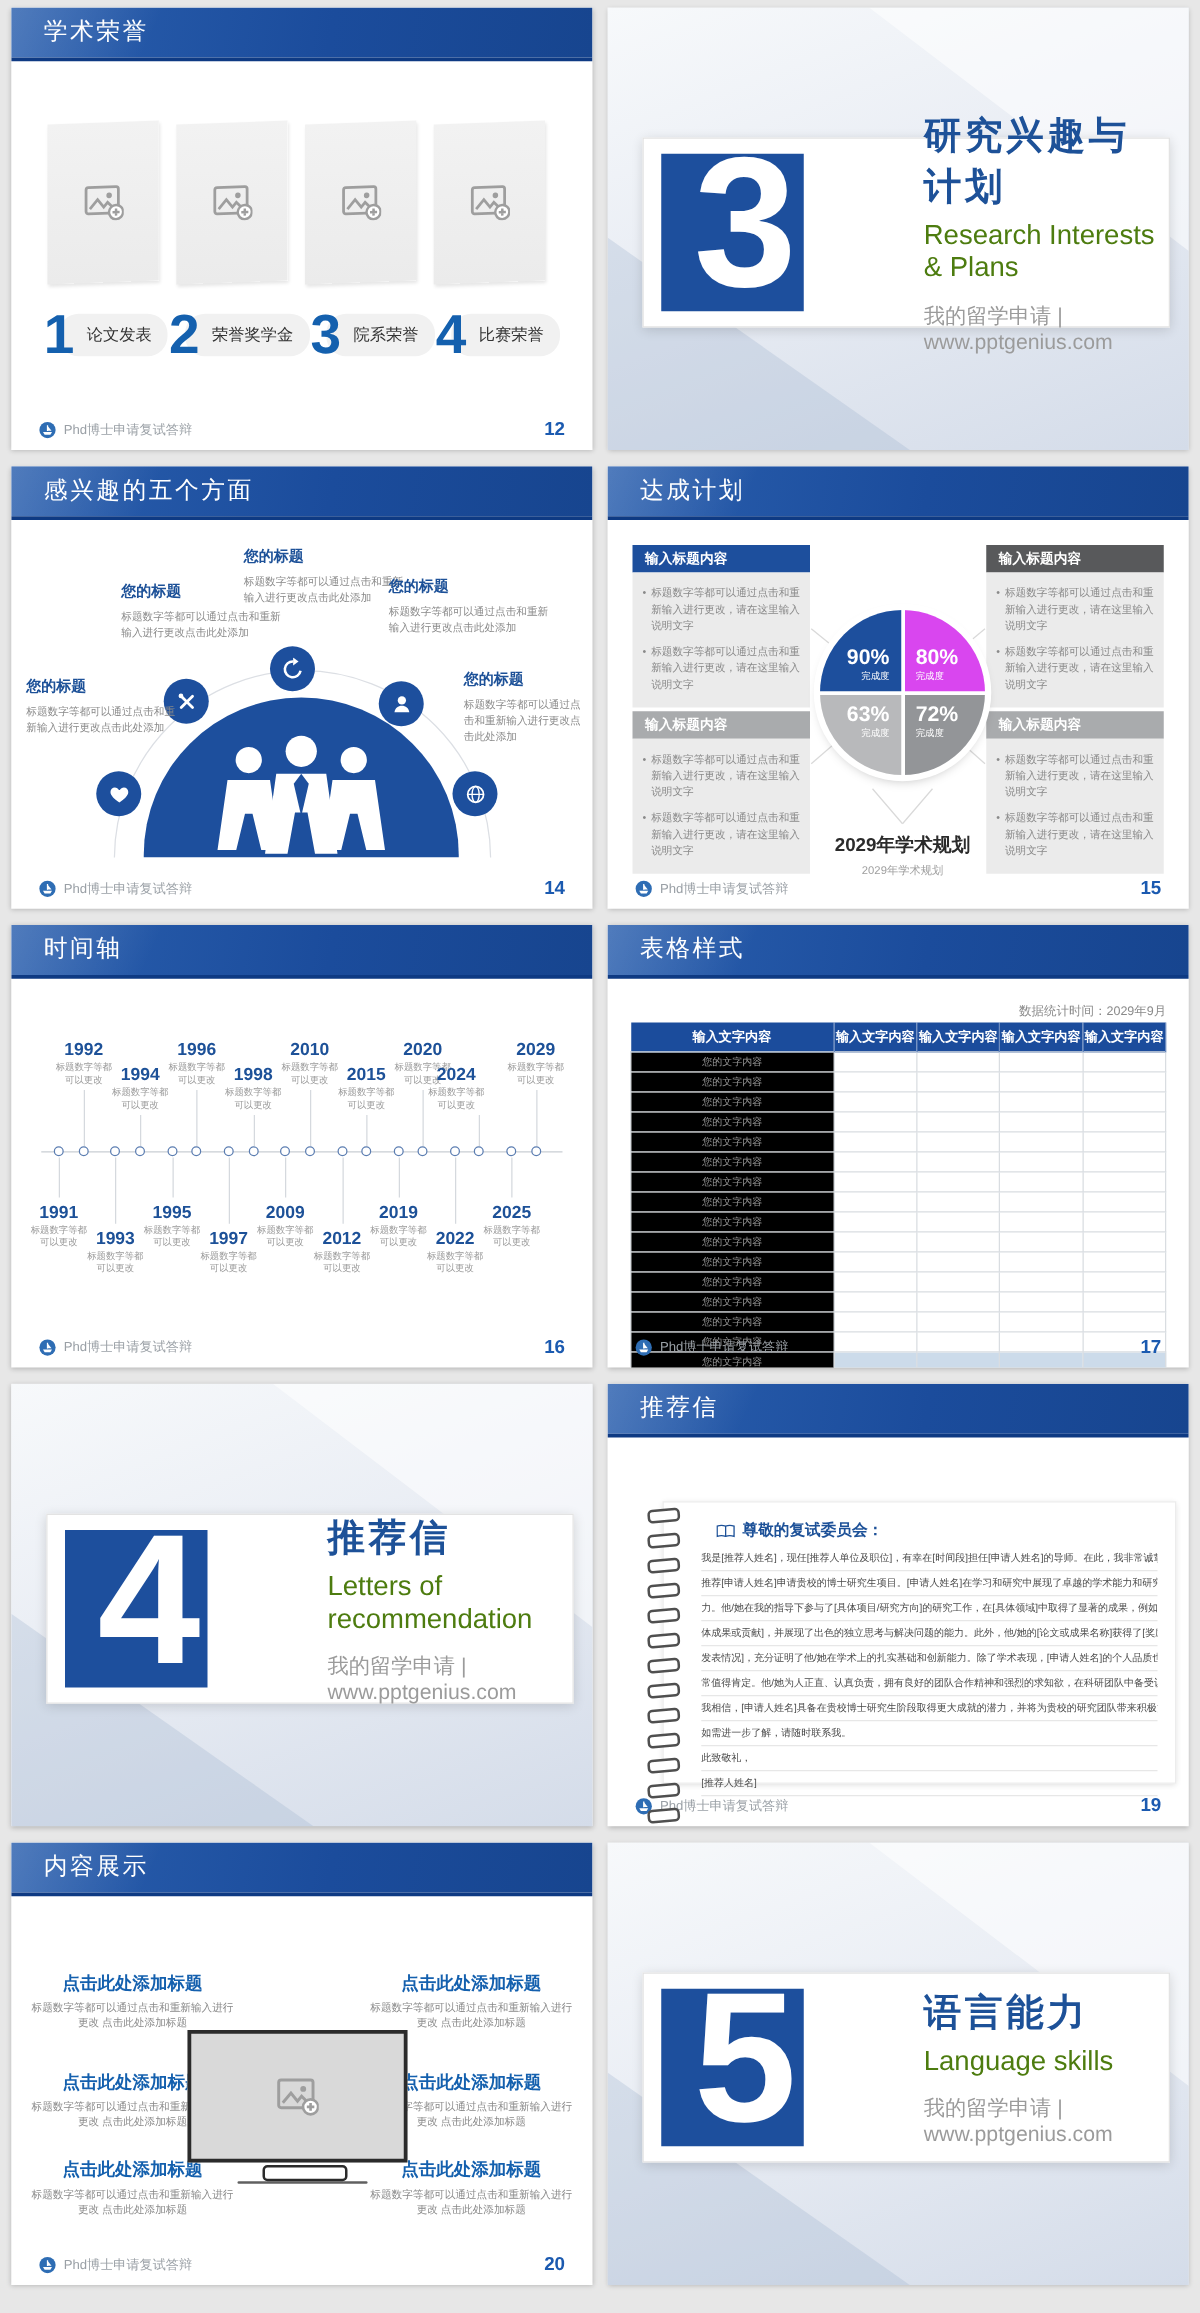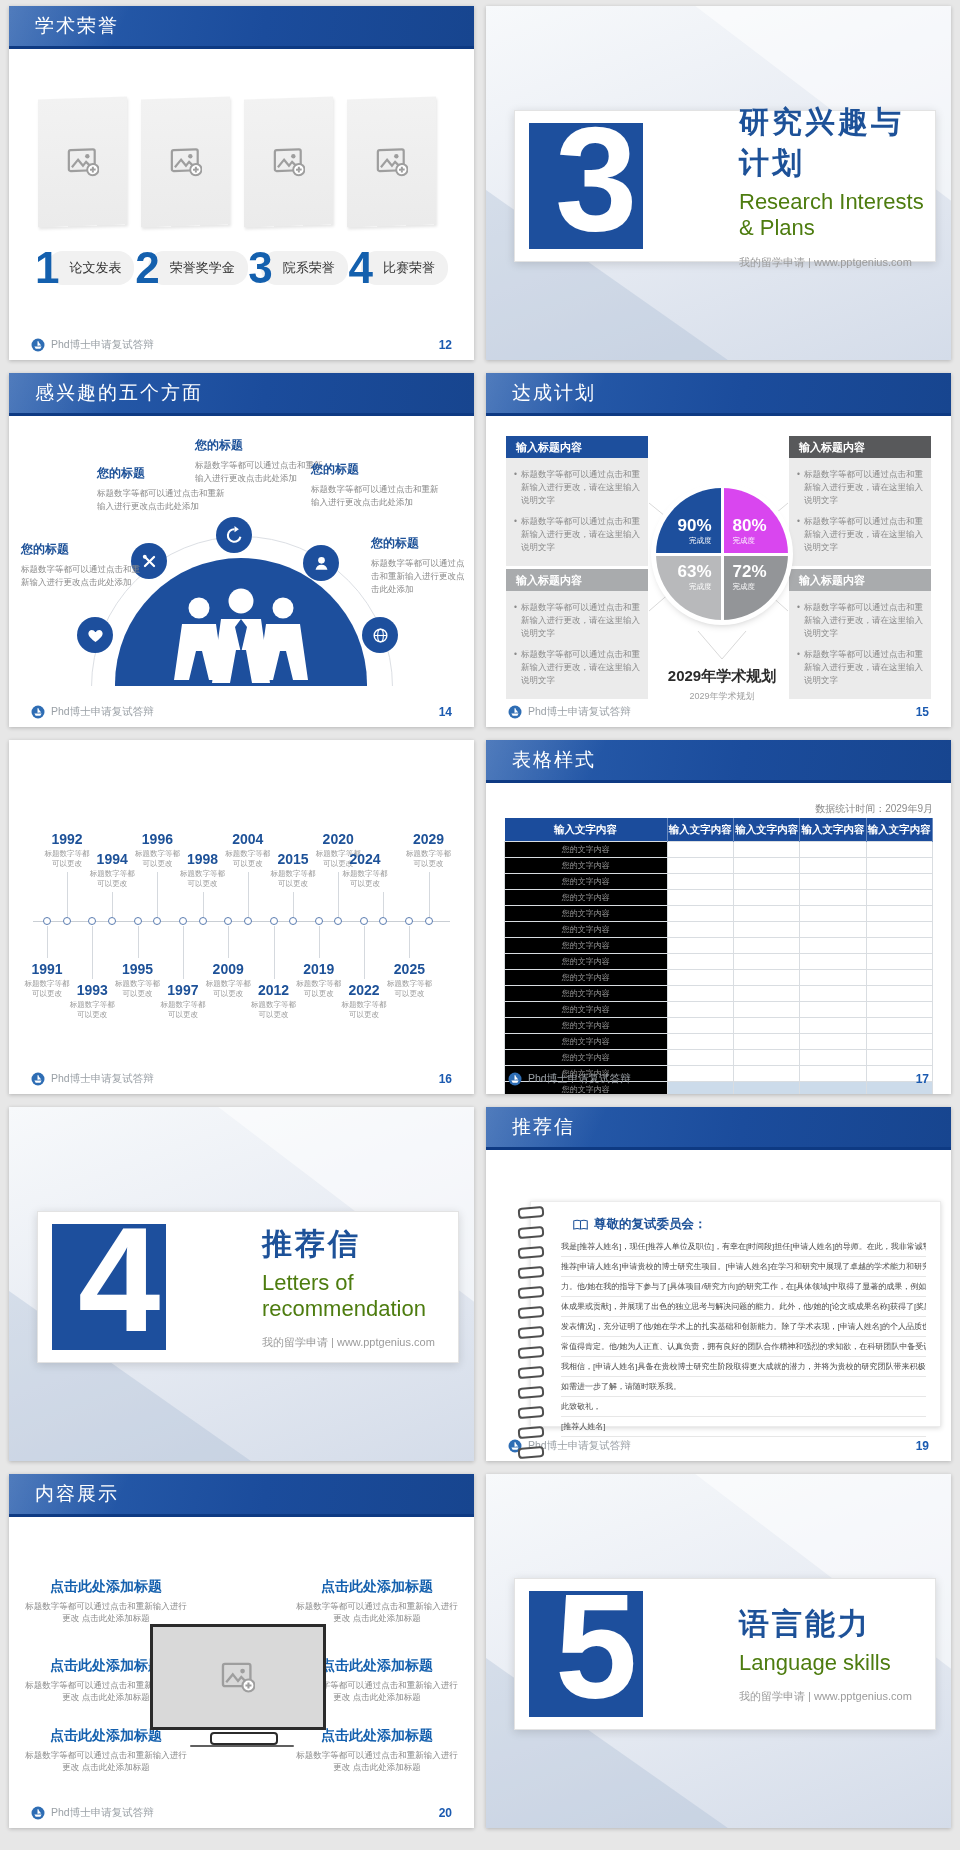--- a/index.html
+++ b/index.html
@@ -6,38 +6,38 @@
   body{width:960px;height:1850px;background:#e7e7e7;font-family:"Liberation Sans","DejaVu Sans",sans-serif;}
   .grid{display:grid;grid-template-columns:465px 465px;grid-auto-rows:354px;gap:13px 12px;padding:6px 0 0 9px;}
   .slide{position:relative;width:465px;height:354px;background:#fff;box-shadow:0 1px 4px rgba(0,0,0,.22);overflow:hidden;}
   
   .c-head{position:relative;height:40px;background:linear-gradient(100deg,#2a5fae,#1b4c9c 55%,#17458f);border-bottom:3px solid #0e3a83;}
   .c-head::before{content:"";position:absolute;left:0;top:0;width:170px;height:100%;
      background:linear-gradient(115deg,rgba(255,255,255,.18),rgba(255,255,255,0) 65%);}
   .c-title{position:relative;display:block;line-height:40px;padding-left:26px;color:#fff;font-size:19px;letter-spacing:2px;}
   .c-foot{position:absolute;left:22px;right:22px;bottom:8px;display:flex;align-items:center;font-size:10.5px;color:#9aa0a6;}
   .c-foot .logo{width:14px;height:14px;margin-right:6px;flex:none;}
-  .c-foot .pageno{margin-left:auto;color:#1b5ab0;font-weight:bold;font-size:12px;}
+  .c-foot .pageno{margin-left:auto;color:#1b5ab0;font-weight:bold;font-size:15px;}
   
   .section{background:linear-gradient(160deg,#f7f9fb 0%,#e9edf4 45%,#d4dce9 100%);}
   .section::before{content:"";position:absolute;inset:0;background:rgba(255,255,255,.55);
      clip-path:polygon(45% 0,100% 0,100% 55%);}
   .section::after{content:"";position:absolute;inset:0;background:rgba(160,178,204,.30);
      clip-path:polygon(0 52%,52% 100%,0 100%);}
   .sec-banner{position:absolute;left:28px;right:15px;top:104px;height:150px;background:#fff;border:1px solid #e3e3e3;
      box-shadow:0 2px 9px rgba(0,0,0,.14);display:flex;align-items:center;z-index:2;}
   .sec-num{position:relative;width:186px;height:126px;margin-left:14px;flex:none;}
   .sec-num .sq{position:absolute;left:0;top:0;width:114px;height:126px;background:#1d4f9d;}
   .sec-num .digit{position:absolute;left:0;top:-24px;width:100%;height:160px;font-size:148px;font-weight:bold;line-height:160px;text-indent:26px;}
   .sec-num .digit.in{color:#fff;clip-path:inset(0 72px 0 0);}
   .sec-num .digit.out{color:#1d4f9d;clip-path:inset(0 0 0 114px);}
   .sec-text{margin-left:24px;}
   .sec-cn{font-size:30px;font-weight:bold;color:#1d5198;letter-spacing:3px;}
   .sec-en{font-size:22px;color:#4d7c0f;margin-top:5px;line-height:1.18;white-space:pre-line;}
-  .sec-cap{font-size:11px;color:#9b9b9b;margin-top:14px;}
+  .sec-cap{font-size:17px;color:#9b9b9b;margin-top:14px;}
   
   .cards{position:absolute;left:29px;top:92px;display:flex;gap:14px;}
   .card{width:89px;height:128px;background:linear-gradient(180deg,#f2f2f2,#ebebeb);box-shadow:1px 2px 3px rgba(0,0,0,.10);
      transform:skewY(-2deg);display:flex;align-items:center;justify-content:center;}
   .nums{position:absolute;left:26px;right:26px;top:240px;display:flex;justify-content:space-between;}
   .num-item{display:flex;align-items:center;}
   .num-item .n{font-size:44px;font-weight:bold;color:#1460ae;position:relative;z-index:2;line-height:1;}
   .num-item .pill{background:#f1f1f1;border-radius:16px;padding:8px 13px 8px 22px;margin-left:-12px;font-size:13px;color:#333;white-space:nowrap;}
   
   .it{position:absolute;}
@@ -377,20 +377,23 @@
     <div class="c-foot">
       <svg class="logo" viewBox="0 0 14 14">
           <use href="#logo-boat"></use>
         </svg>
       <span>Phd博士申请复试答辩</span>
       <span class="pageno">15</span>
     </div>
   </div>
 
   <div class="slide">
+    <div class="c-head">
+      <span class="c-title">时间轴</span>
+    </div>
     <div style="position:absolute;inset:0;">
       <div class="tl-line"></div>
     <div class="yb" style="left: 58px; top: 92px;">
           <div class="yr">1992</div>
           <div class="cap">标题数字等都可以更改</div>
         </div>
         <div class="conn" style="left: 58px; top: 132px; height: 45px;"></div>
         <div class="dot" style="left: 58px;"></div>
         <div class="yb" style="left: 103.2px; top: 112px;">
           <div class="yr">1994</div>
@@ -404,21 +407,21 @@
         </div>
         <div class="conn" style="left: 148.4px; top: 132px; height: 45px;"></div>
         <div class="dot" style="left: 148.4px;"></div>
         <div class="yb" style="left: 193.6px; top: 112px;">
           <div class="yr">1998</div>
           <div class="cap">标题数字等都可以更改</div>
         </div>
         <div class="conn" style="left: 193.6px; top: 152px; height: 25px;"></div>
         <div class="dot" style="left: 193.6px;"></div>
         <div class="yb" style="left: 238.8px; top: 92px;">
-          <div class="yr">2004</div>
+          <div class="yr">2010</div>
           <div class="cap">标题数字等都可以更改</div>
         </div>
         <div class="conn" style="left: 238.8px; top: 132px; height: 45px;"></div>
         <div class="dot" style="left: 238.8px;"></div>
         <div class="yb" style="left: 284px; top: 112px;">
           <div class="yr">2015</div>
           <div class="cap">标题数字等都可以更改</div>
         </div>
         <div class="conn" style="left: 284px; top: 152px; height: 25px;"></div>
         <div class="dot" style="left: 284px;"></div>

